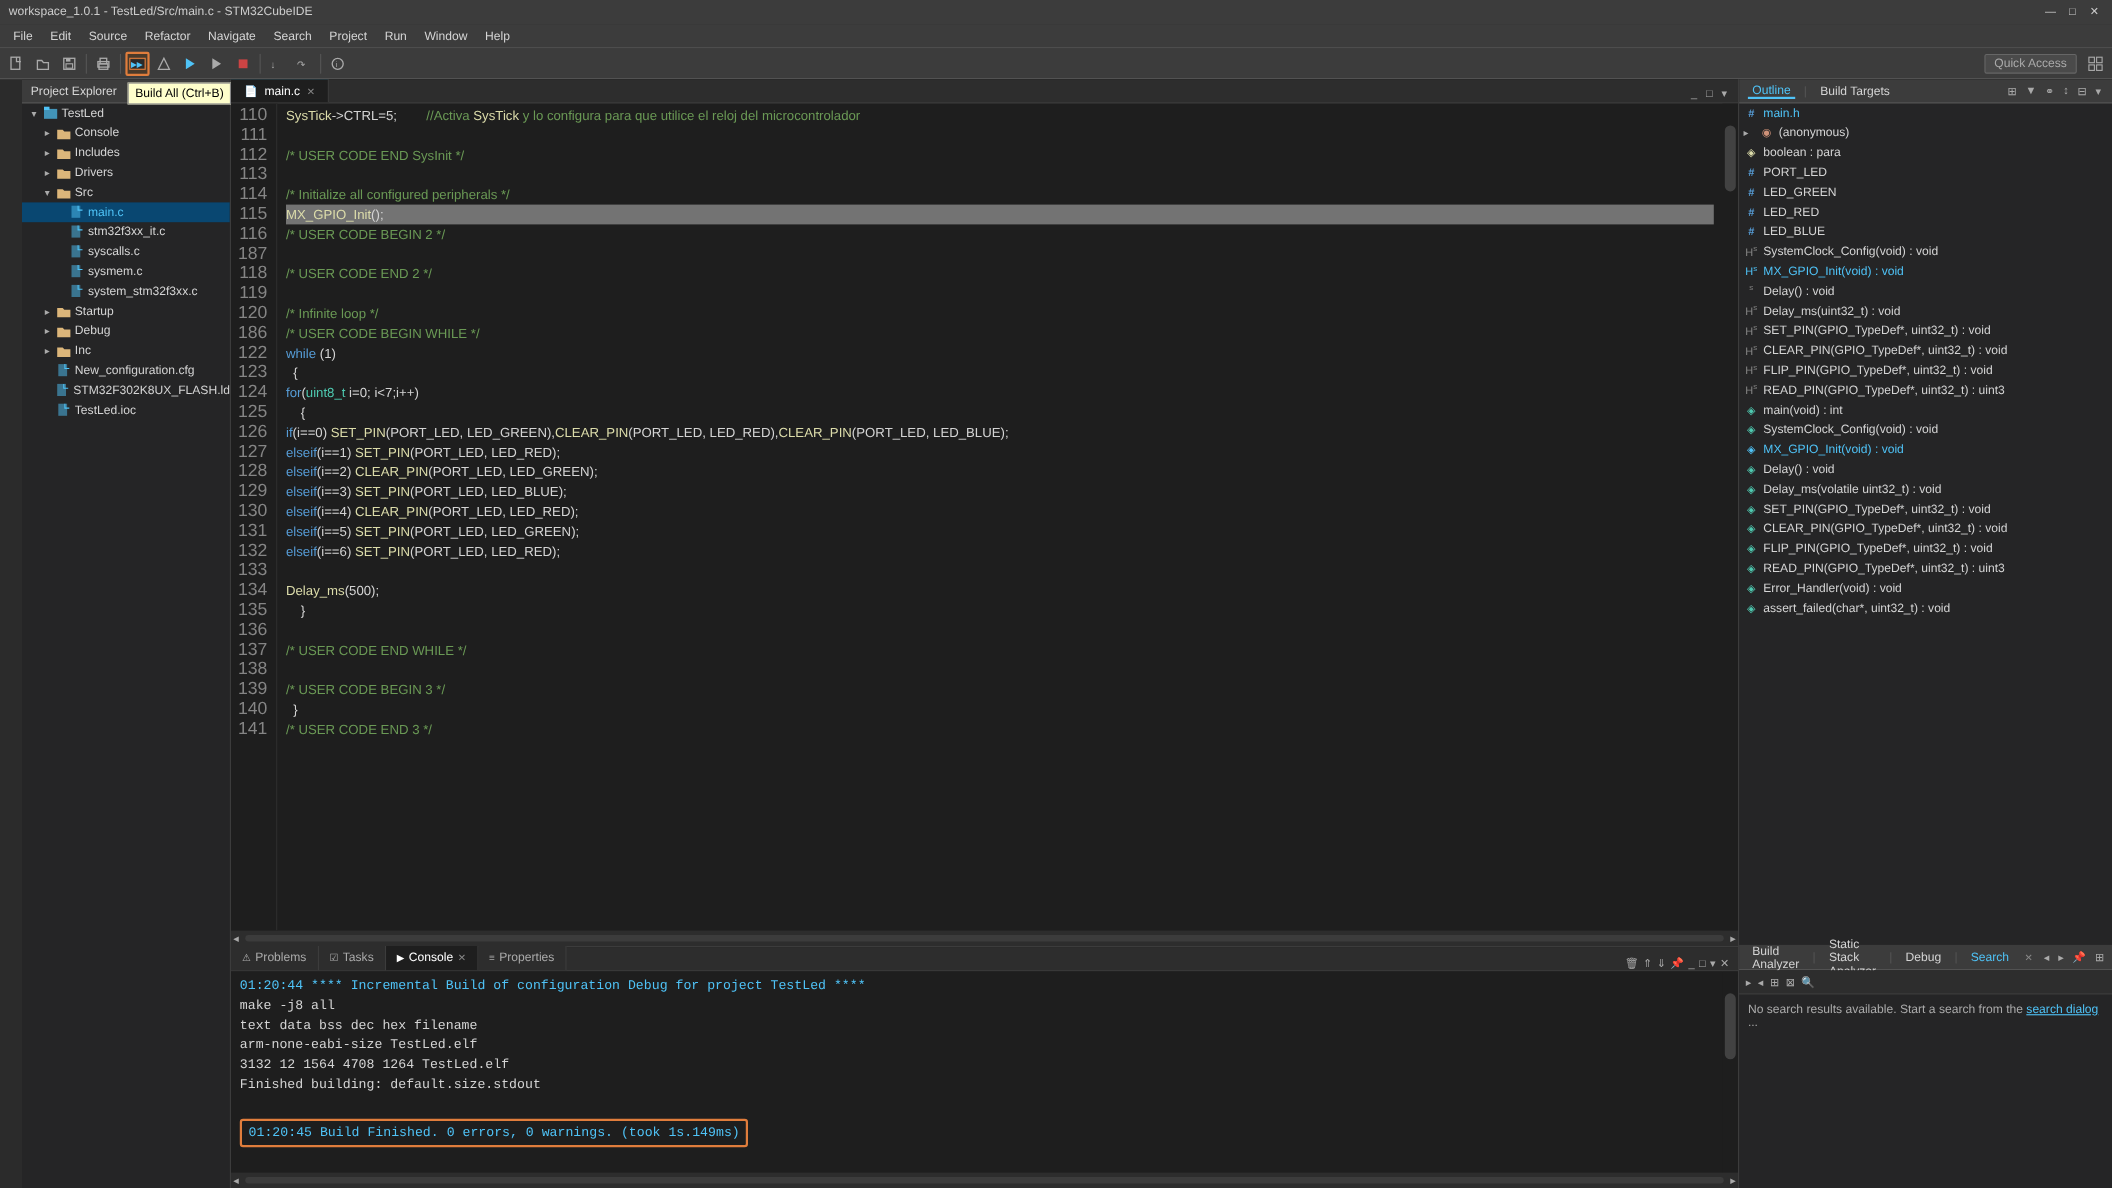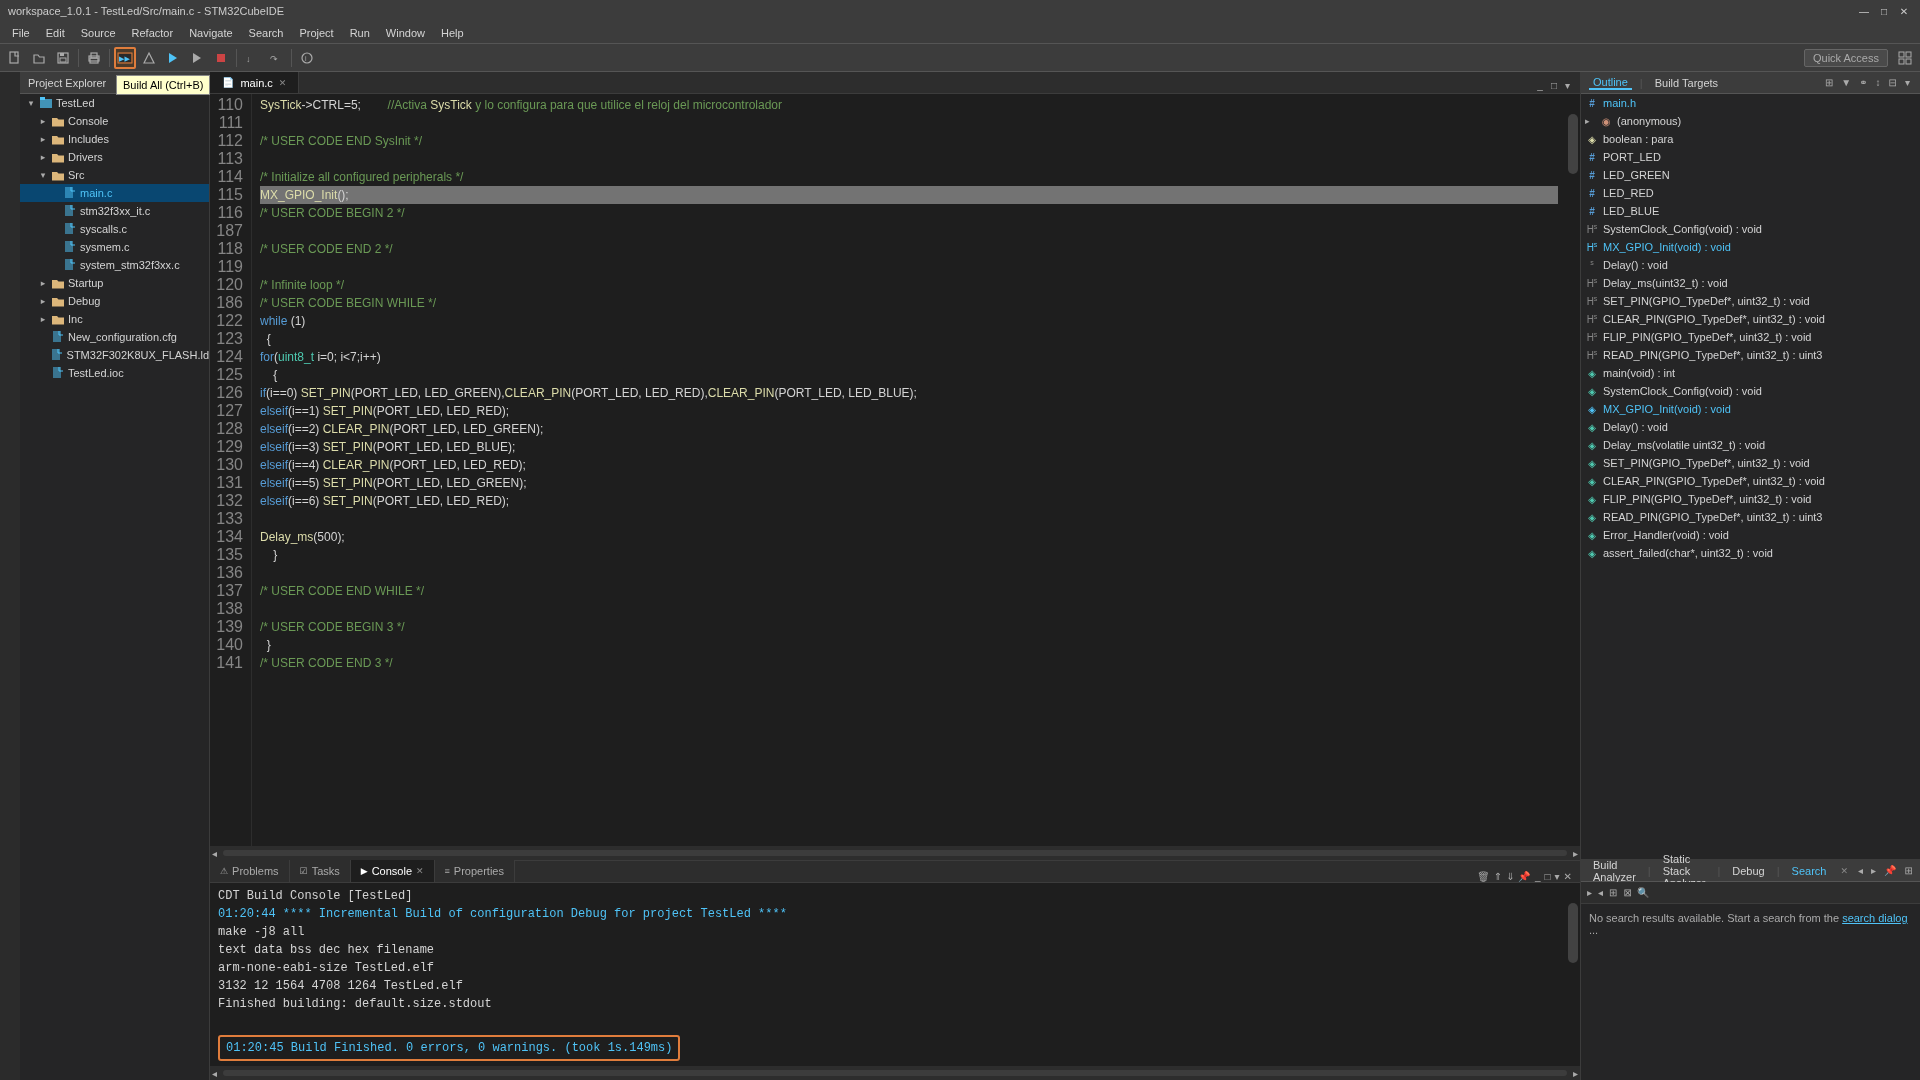--- a/index.html
+++ b/index.html
@@ -808,21 +808,20 @@
           <span style="cursor:pointer;color:#aaa;font-size:10px;">⇓</span>
           <span style="cursor:pointer;color:#aaa;font-size:10px;">📌</span>
           <span style="cursor:pointer;color:#aaa;font-size:10px;">_</span>
           <span style="cursor:pointer;color:#aaa;font-size:10px;">□</span>
           <span style="cursor:pointer;color:#aaa;font-size:10px;">▾</span>
           <span style="cursor:pointer;color:#aaa;font-size:10px;">✕</span>
         </div>
       </div>
       <div style="display:flex; flex:1; overflow:hidden;">
         <div id="console-content">
-            <div class="console-line console-white">CDT Build Console [TestLed]</div>
             <div class="console-line console-blue">01:20:44 **** Incremental Build of configuration Debug for project TestLed ****</div>
             <div class="console-line console-white">make -j8 all</div>
             <div class="console-line console-white">   text    data     bss     dec     hex filename</div>
             <div class="console-line console-white">arm-none-eabi-size   TestLed.elf</div>
             <div class="console-line console-white">   3132      12    1564    4708    1264 TestLed.elf</div>
             <div class="console-line console-white">Finished building: default.size.stdout</div>
             <div class="console-line">&nbsp;</div>
             <div class="console-line"><span class="build-success-highlight">01:20:45 Build Finished. 0 errors, 0 warnings. (took 1s.149ms)</span></div>
           </div>
         <div class="vscroll">

